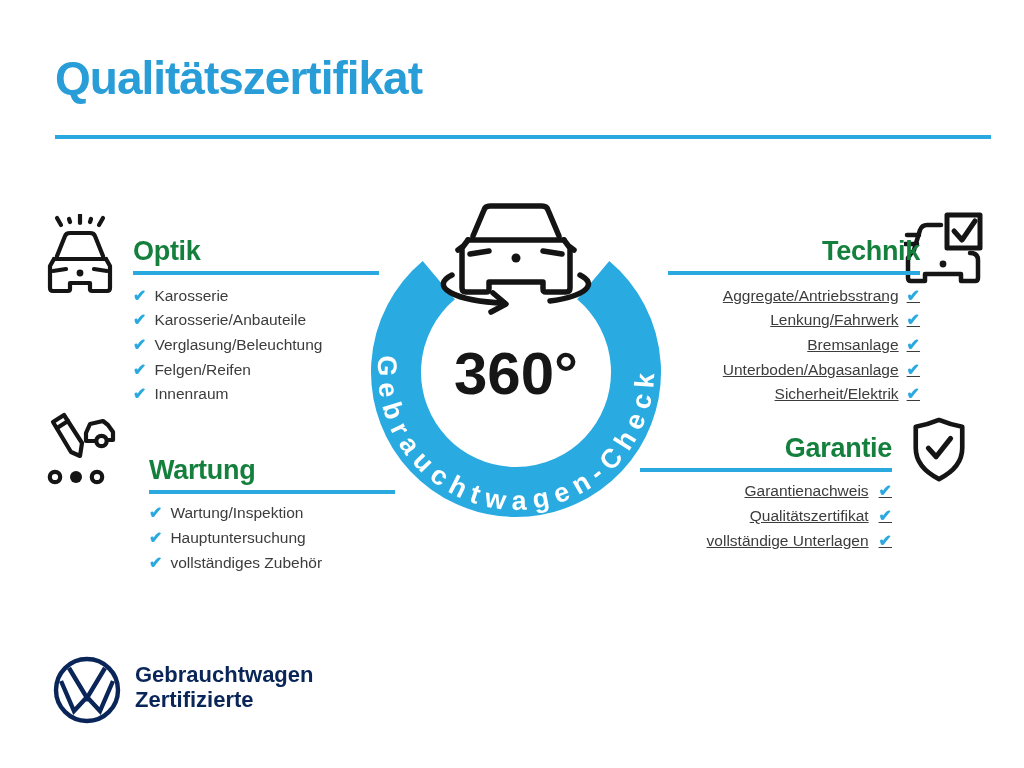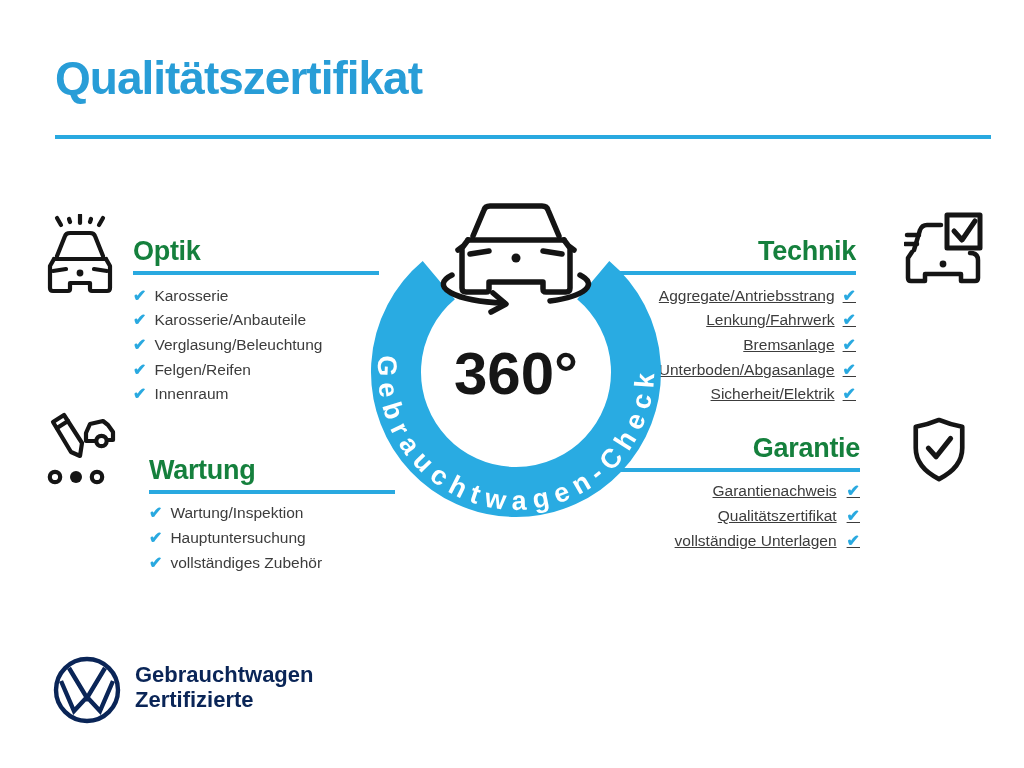--- a/index.html
+++ b/index.html
@@ -16,22 +16,22 @@
   .section ul{list-style:none;margin:9px 0 0 0;padding:0;}
   .section li{display:flex;align-items:center;gap:8px;height:24.65px;font-size:15.5px;color:#3C3C3C;}
   .section.right{text-align:right;width:252px;}
   .section.right li{justify-content:flex-end;text-decoration:underline;}
   .check{color:#29A9E0;font-size:16px;font-weight:bold;line-height:1;}
 
   .sec-optik{left:133px;top:236px;}
   .sec-wartung{left:133px;top:455px;margin-left:16px;}
   .sec-wartung ul{margin-top:7px;}
   .sec-wartung li{height:25px;}
-  .sec-technik{left:604px;top:236px;}
-  .sec-garantie{left:608px;top:433px;}
+  .sec-technik{left:668px;top:236px;}
+  .sec-garantie{left:640px;top:433px;}
   .sec-garantie ul{margin-top:7px;}
   .sec-garantie li{height:25px;gap:10px;}
 
   .icon{position:absolute;}
   .icon-optik{left:44px;top:214px;}
   .icon-wartung{left:38px;top:408px;}
   .icon-technik{left:904px;top:212px;}
   .icon-garantie{left:908px;top:416px;}
 
   .badge{position:absolute;left:346px;top:200px;}

